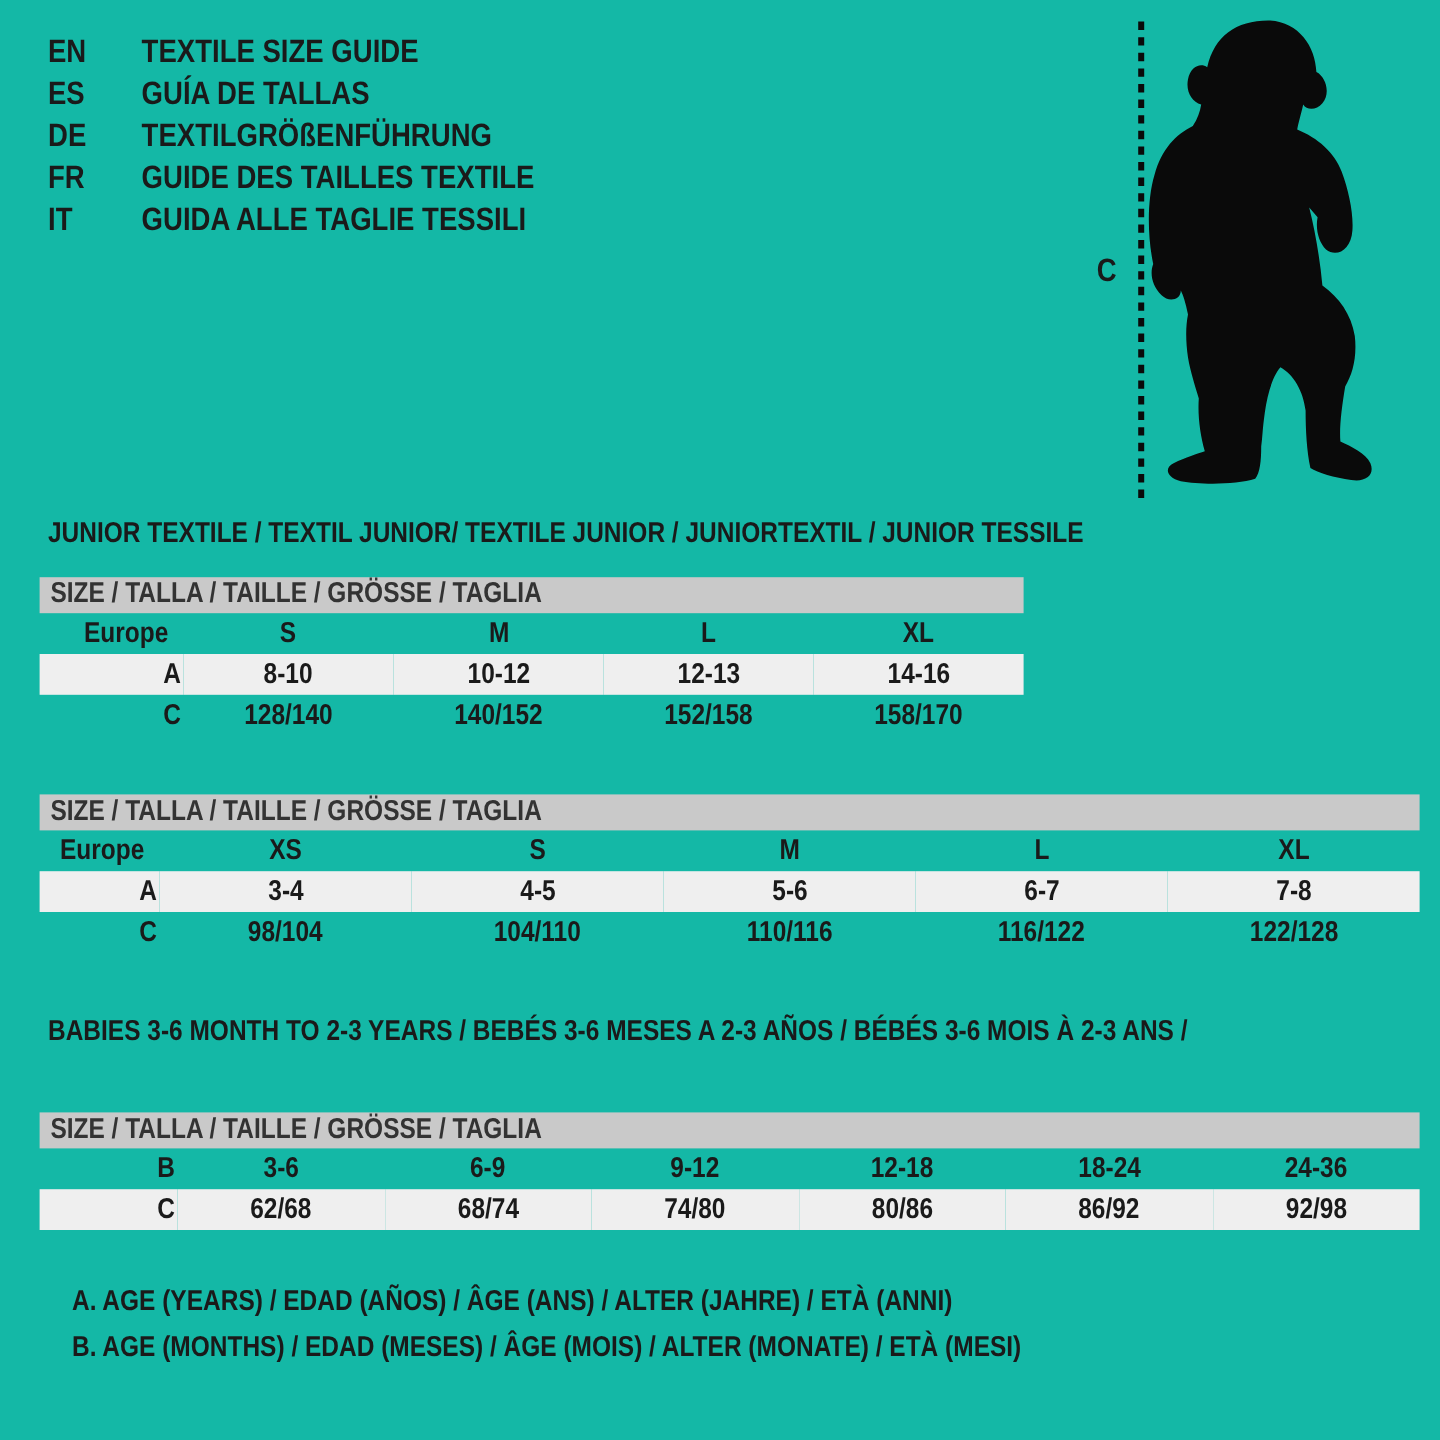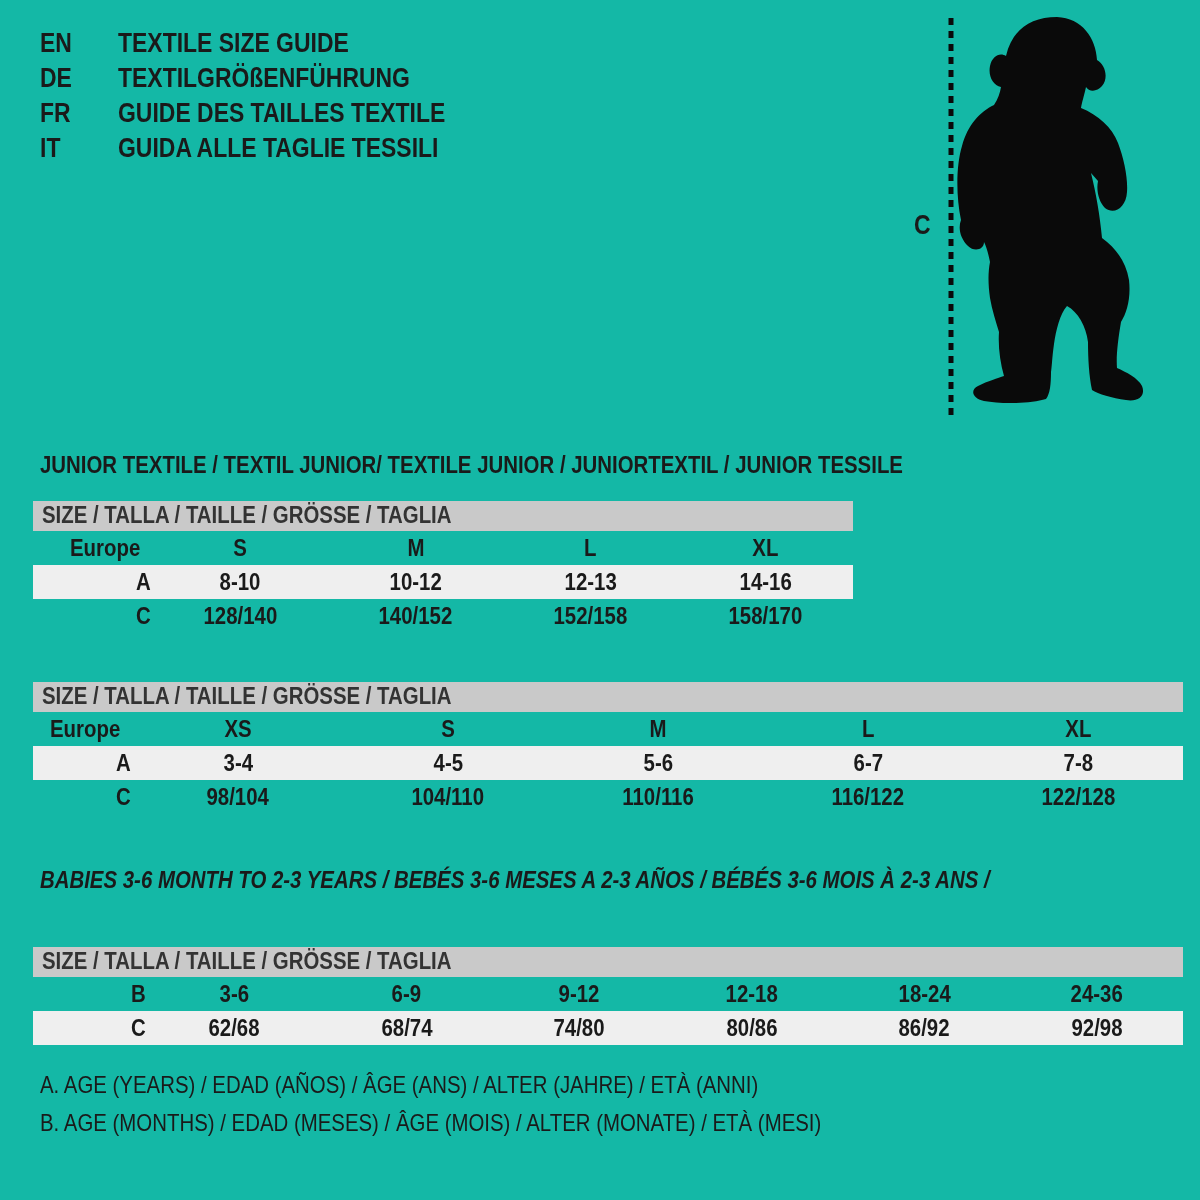--- a/index.html
+++ b/index.html
@@ -31,28 +31,28 @@
   
   .lang-block { position: absolute; left: 40px; top: 26px; }
   .lang-row { display: flex; align-items: center; height: 35px; font-size: 27px; font-weight: 700; }
   .lang-code-cell { display: inline-block; width: 78px; flex: 0 0 78px; }
 
   
   .figure-svg { position: absolute; left: 940px; top: 14px; width: 210px; height: 404px; }
   .figure-c-label { position: absolute; left: 914px; top: 210px; font-size: 27px; font-weight: 700; }
 
   
-  .section { position: absolute; margin-top: 20px; }
+  .section { position: absolute; }
   .sec-junior   { left: 33px; top: 432px; width: 820px; }
   .sec-children { left: 33px; top: 640px; width: 1150px; }
   .sec-babies   { left: 33px; top: 842px; width: 1150px; }
 
   .section-title { margin: 0 0 0 7px; font-size: 24px; font-weight: 700; height: 26px; line-height: 26px; }
   .babies-title  { height: 72px; line-height: 36px; }
-  .babies-title .tline { display: block; height: 36px; line-height: 36px; font-style: italic; }
+  .babies-title .tline { display: block; height: 36px; line-height: 36px; }
   .title-sub { font-size: 15px; vertical-align: -4px; letter-spacing: 0; }
 
   .size-bar {
     height: 30px;
     background: var(--bar);
     display: flex;
     align-items: flex-start;
     padding-left: 9px;
     font-size: 24px;
     font-weight: 700;
@@ -66,31 +66,35 @@
   table.size-table td { height: 34px; padding: 0; font-size: 24px; font-weight: 700; }
   table.size-table td.lbl { text-align: right; padding-left: 9px; }
   table.size-table td.val { text-align: center; }
   table.size-table tr.alt { background: var(--rowAlt); }
   .sec-junior   td.lbl { width: 120px; }
   .sec-children td.lbl { width: 100px; }
   .sec-babies   td.lbl { width: 115px; }
 
   
   .legend { position: absolute; left: 40px; top: 1066px; }
-  .legend-line { height: 38px; display: flex; align-items: center; font-size: 24px; font-weight: 400; }
+  .legend-line { height: 38px; display: flex; align-items: center; font-size: 24px; font-weight: 700; margin-left: 20px; }
 </style>
 </head>
 <body>
 
 <div class="canvas">
 
   <div class="lang-block">
     <div class="lang-row">
       <span class="lang-code-cell"><span class="cond">EN</span></span>
       <span class="cond">TEXTILE SIZE GUIDE</span>
+    </div>
+    <div class="lang-row">
+      <span class="lang-code-cell"><span class="cond">ES</span></span>
+      <span class="cond">GUÍA DE TALLAS</span>
     </div>
     <div class="lang-row">
       <span class="lang-code-cell"><span class="cond">DE</span></span>
       <span class="cond">TEXTILGRÖßENFÜHRUNG</span>
     </div>
     <div class="lang-row">
       <span class="lang-code-cell"><span class="cond">FR</span></span>
       <span class="cond">GUIDE DES TAILLES TEXTILE</span>
     </div>
     <div class="lang-row">

